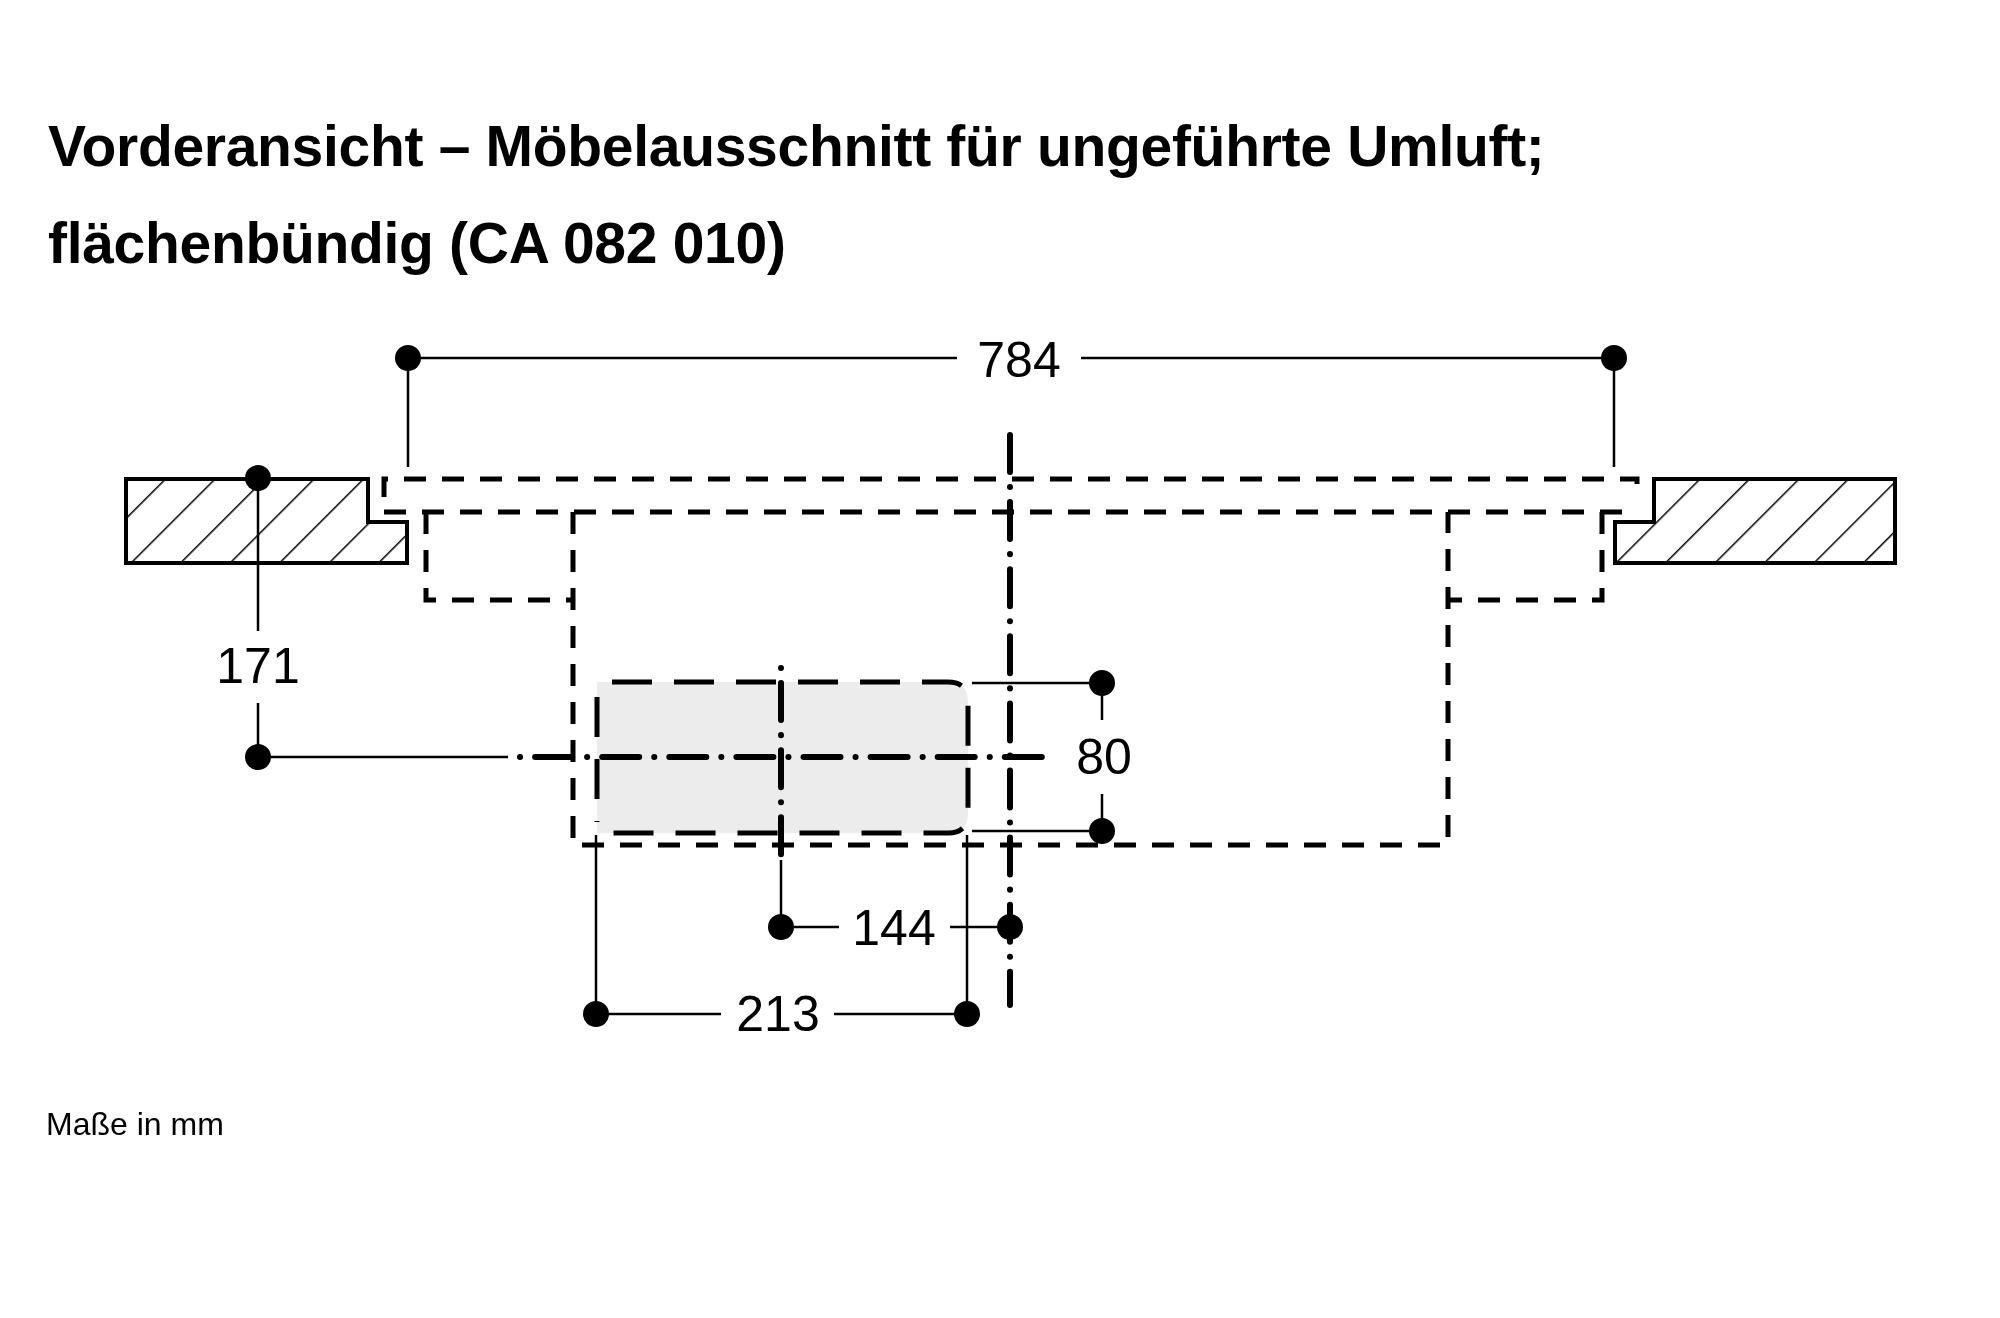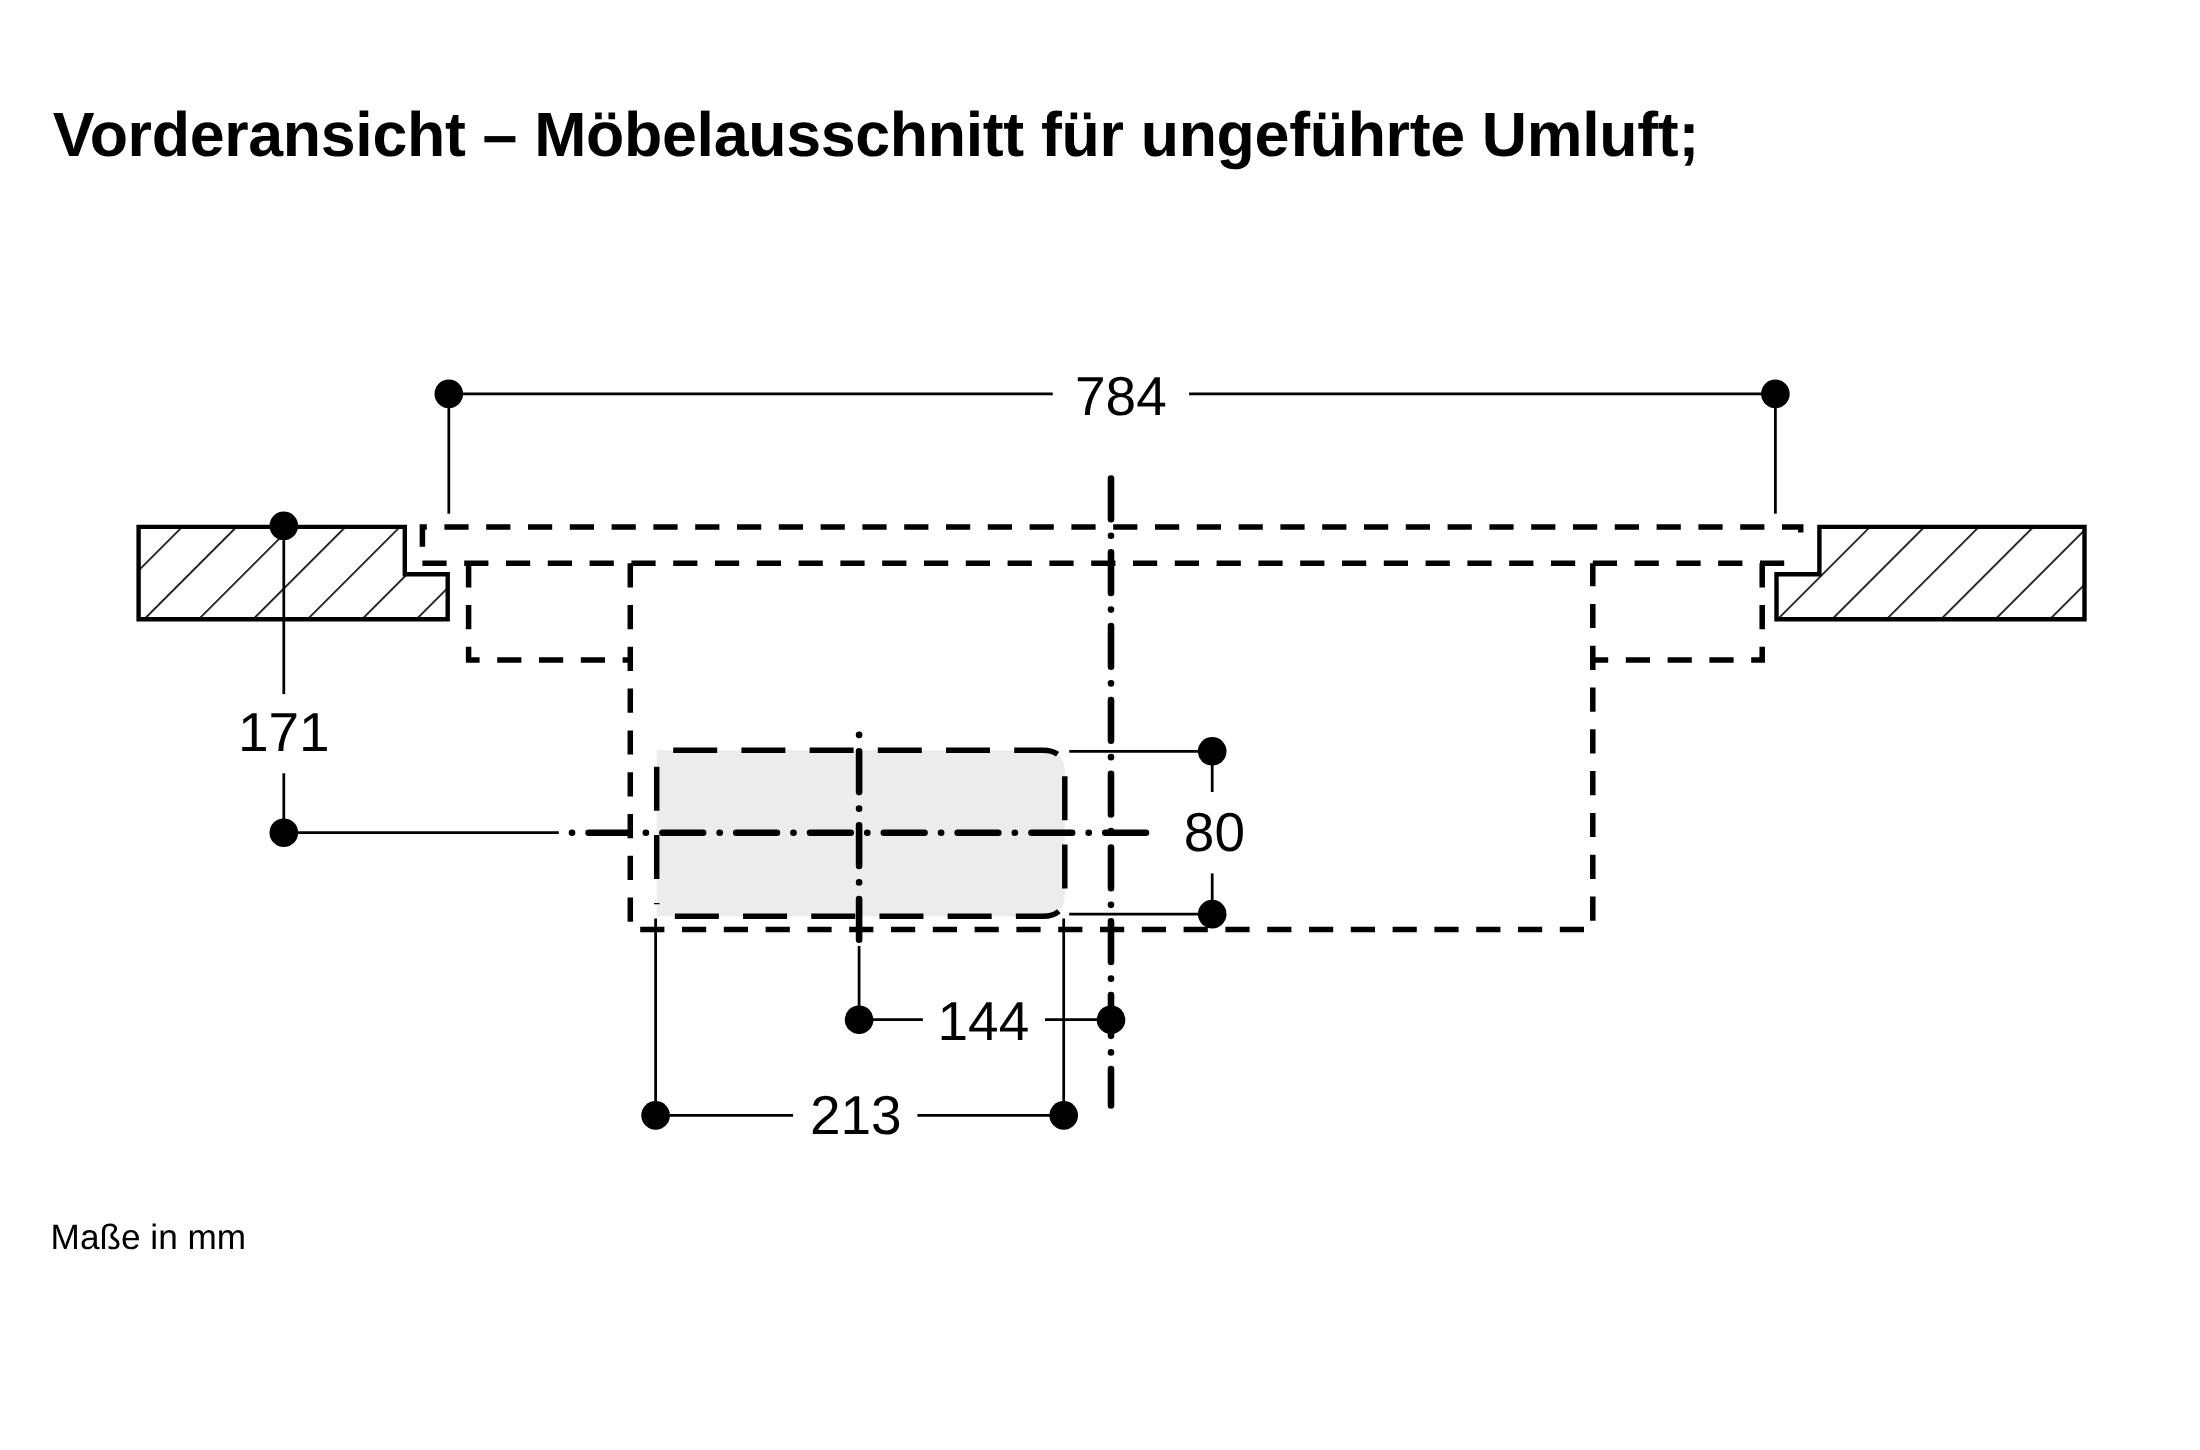--- a/index.html
+++ b/index.html
@@ -2,33 +2,34 @@
 <html><head>
 <meta charset="utf-8">
 <style>
   html, body { margin: 0; padding: 0; background: #ffffff; }
   body { width: 2000px; height: 1318px; position: relative; overflow: hidden; }
   .title {
     position: absolute; left: 48px; top: 86px;
     font-family: "Liberation Sans", sans-serif; font-weight: bold;
     font-size: 57px; line-height: 74px; color: #000; letter-spacing: -0.3px;
   }
-  .title div { white-space: nowrap; }
+  .title div { white-space: nowrap; margin-top: 23px; }
   svg.drawing { position: absolute; left: 0; top: 0; }
   .dim-text { font-family: "Liberation Sans", sans-serif; font-size: 50px; fill: #000; }
   .footnote {
     position: absolute; left: 46px; top: 1106px;
     font-family: "Liberation Sans", sans-serif; font-size: 32px; color: #000;
   }
 </style>
 </head>
 <body>
 
 <div class="title">
   <div>Vorderansicht – Möbelausschnitt für ungeführte Umluft;</div>
+  <div>flächenbündig (CA 082 010)</div>
 </div>
 
 <svg class="drawing" width="2000" height="1318" viewBox="0 0 2000 1318">
   <defs>
     <pattern id="hatch" patternUnits="userSpaceOnUse" width="35" height="35" patternTransform="rotate(45)">
       <line x1="0" y1="0" x2="0" y2="35" stroke="#000" stroke-width="3"></line>
     </pattern>
   </defs>
 
   <g>

